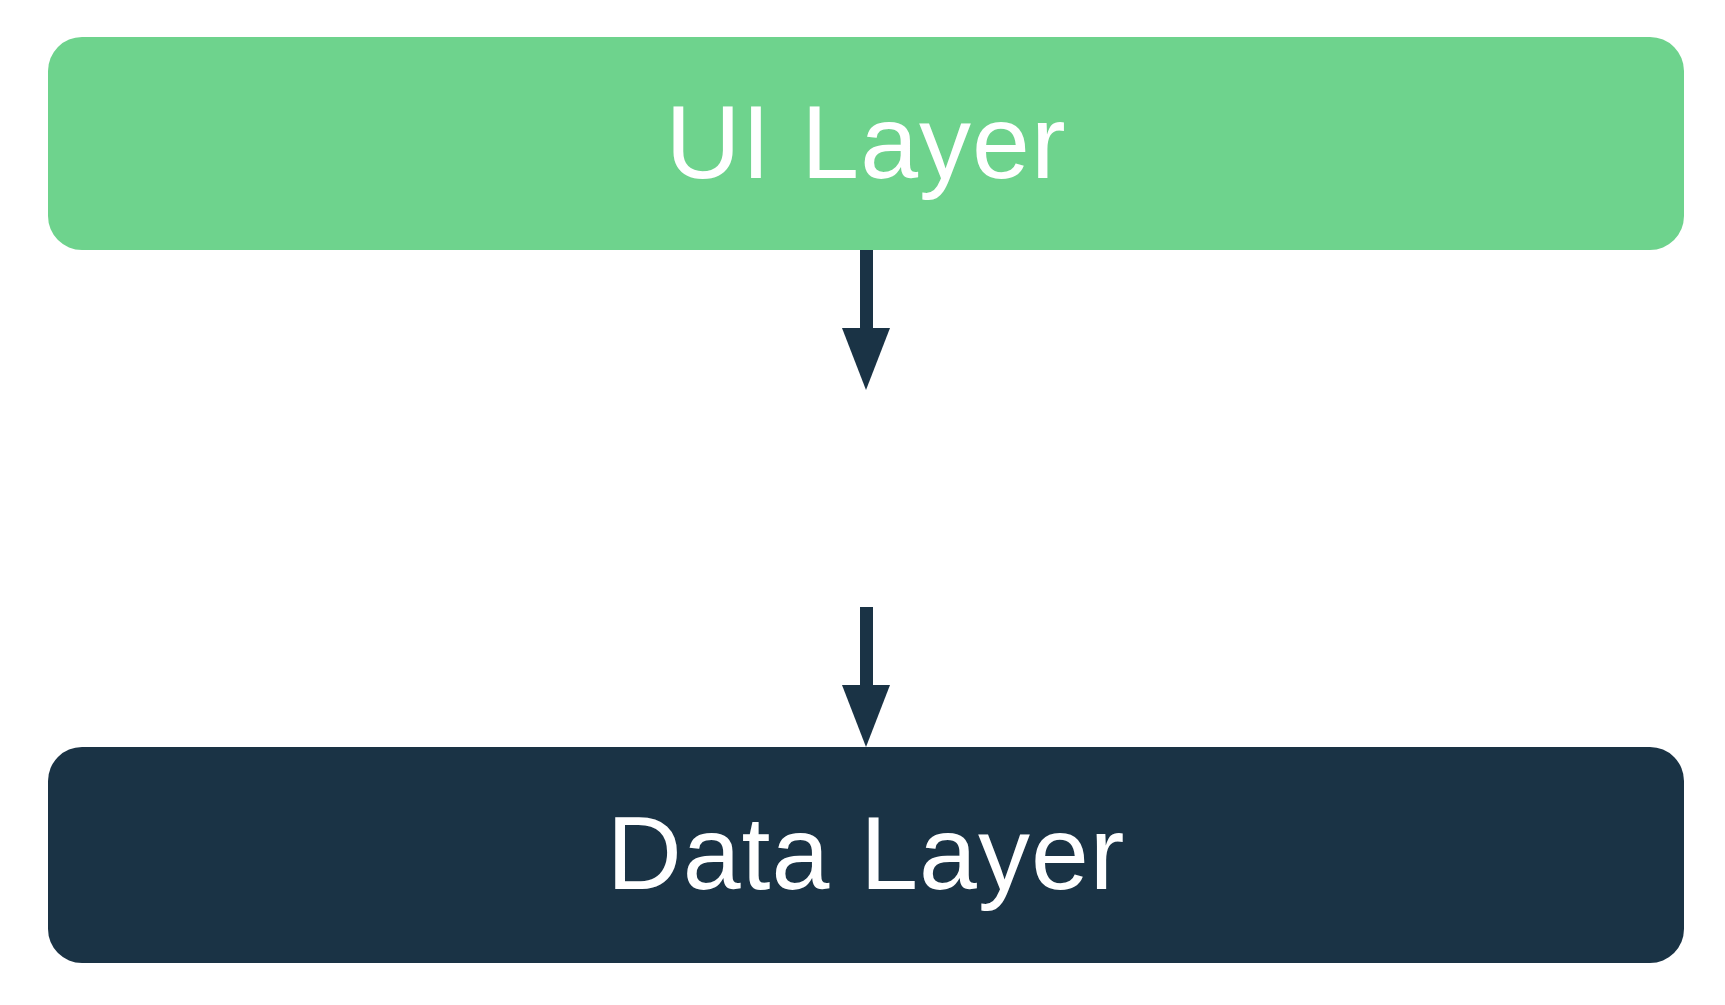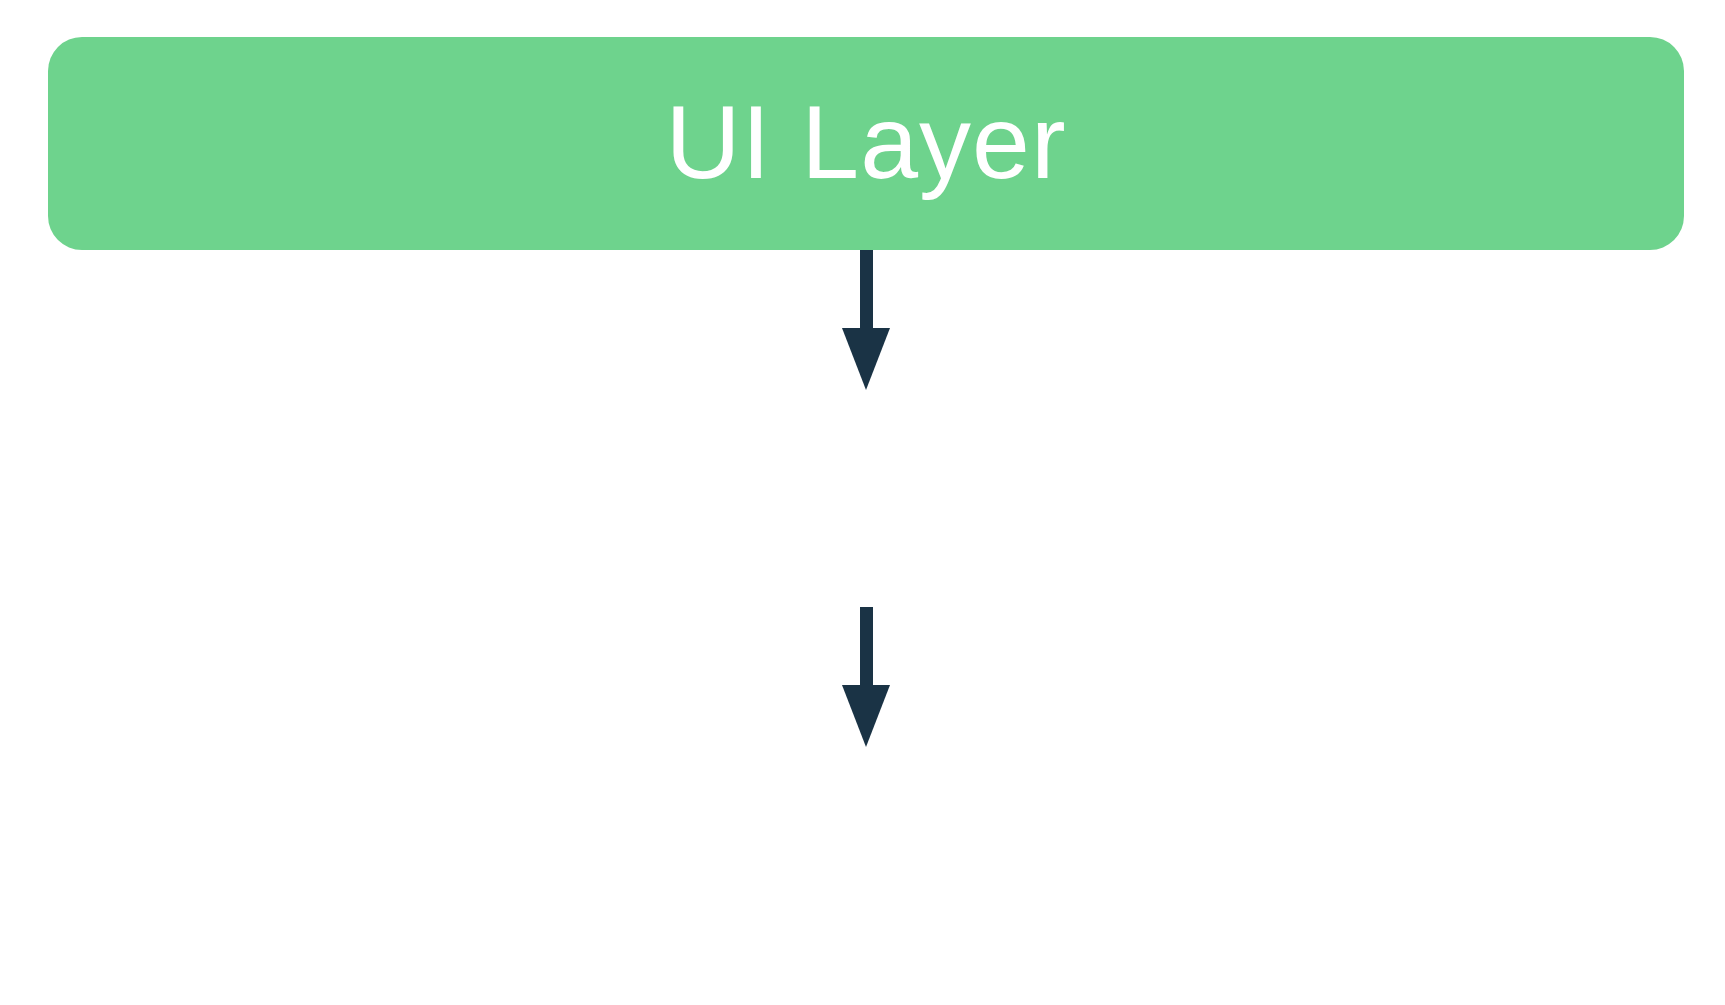--- a/index.html
+++ b/index.html
@@ -77,14 +77,17 @@
     <div class="arrow-shaft" style="background: rgb(26, 51, 69);"></div>
     <div class="arrow-head" style="border-top-color: rgb(26, 51, 69);"></div>
   </div>
 
 
   <div class="arrow arrow-2">
     <div class="arrow-shaft" style="background: rgb(26, 51, 69);"></div>
     <div class="arrow-head" style="border-top-color: rgb(26, 51, 69);"></div>
   </div>
 
+  <div class="node node-data" style="background: rgb(26, 51, 69);">
+    <span class="node-label" style="color: rgb(255, 255, 255);">Data Layer</span>
+  </div>
 
 </div>
 
 </body></html>

